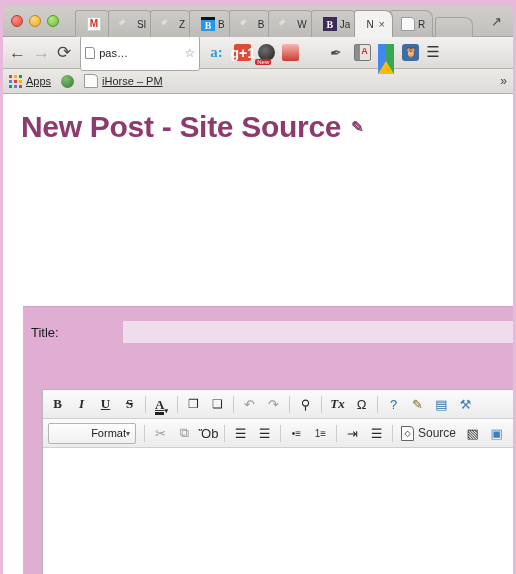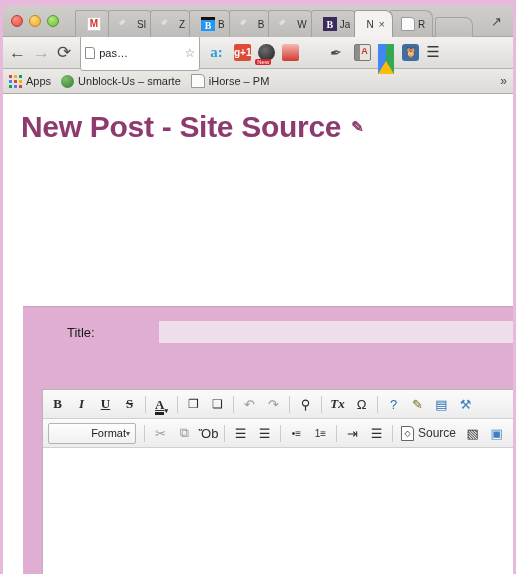--- a/index.html
+++ b/index.html
@@ -132,21 +132,21 @@
   .page-icon {
     width: 10px; height: 12px; background: #fff;
     border: 1px solid #8d8d8d; border-top-right-radius: 3px; flex: 0 0 10px;
   }
   .omni-text { flex: 1; font-size: 11px; color: #222; }
   .star { color: #8a8a8a; font-size: 12px; }
   .ext-icons { display: flex; align-items: center; gap: 7px; margin-left: 3px; }
   .ext { width: 17px; height: 17px; position: relative; border-radius: 2px; }
   .ext-amazon { color: #2b9fd8; font-size: 15px; font-weight: bold; font-family: "Liberation Serif", serif; }
   .ext-gplus {
-    background: #dd4b39; color: #fff; font-size: 10px;
+    background: #dd4b39; color: #fff; font-size: 14px;
     display: flex; align-items: center; justify-content: center;
     border-radius: 2px; font-weight: bold;
   }
   .ext-cam {
     background: radial-gradient(circle at 40% 35%, #6d6d6d, #1d1d1d);
     border-radius: 50%;
   }
   .ext-cam::after {
     content: "New"; position: absolute; left: -3px; bottom: -4px;
     background: #d5232a; color: #fff; font-size: 6px;
@@ -164,21 +164,21 @@
   
   .bookmarks {
     height: 25px;
     background: linear-gradient(#eceae7, #dddbd8);
     border-bottom: 1px solid #b0aeab;
     display: flex; align-items: center;
     padding: 0 6px; gap: 10px;
     font-size: 11px; color: #2b2b2b;
     white-space: nowrap; overflow: hidden;
   }
-  .bm { display: flex; align-items: center; gap: 4px; }
+  .bm { display: flex; align-items: center; gap: 4px; text-decoration: underline; }
   .apps-grid {
     width: 13px; height: 13px;
     display: grid; grid-template-columns: repeat(3, 3px);
     grid-template-rows: repeat(3, 3px); gap: 2px;
   }
   .apps-grid i { display: block; width: 3px; height: 3px; }
   .bm-globe {
     width: 13px; height: 13px; border-radius: 50%;
     background: radial-gradient(circle at 35% 30%, #7fbf6a, #2f7a33);
   }
@@ -217,21 +217,21 @@
   }
 
   
   .form-panel {
     position: absolute;
     left: 20px; top: 212px; right: 0; bottom: 0;
     background: #dfaed2;
     padding: 14px 0 0 0;
     border-top: 1px solid #cf9cc2;
   }
-  .field-row { display: flex; align-items: center; padding-left: 4px; margin-left: 36px; }
+  .field-row { display: flex; align-items: center; padding-left: 4px; }
   .field-label {
     width: 96px;
     font-size: 13px; color: #1a1a1a;
     padding-left: 4px;
   }
   .title-input {
     flex: 1;
     height: 22px;
     background: #eedeec;
     border: none;
@@ -388,21 +388,20 @@
             <i style="background:#db4437"></i>
             <i style="background:#f4b400"></i>
           <i style="background:#0f9d58"></i>
             <i style="background:#4285f4"></i>
             <i style="background:#db4437"></i>
         </span>
         <span>Apps</span>
       </div>
       <div class="bm">
         <span class="bm-globe"></span>
-        <span>Unblock-Us – smarte</span>
       </div>
       <div class="bm">
         <span class="fav fav-doc"></span>
         <span>iHorse – PM</span>
       </div>
       <span class="bm-overflow">»</span>
     </div>
 
     <div class="content">
 

